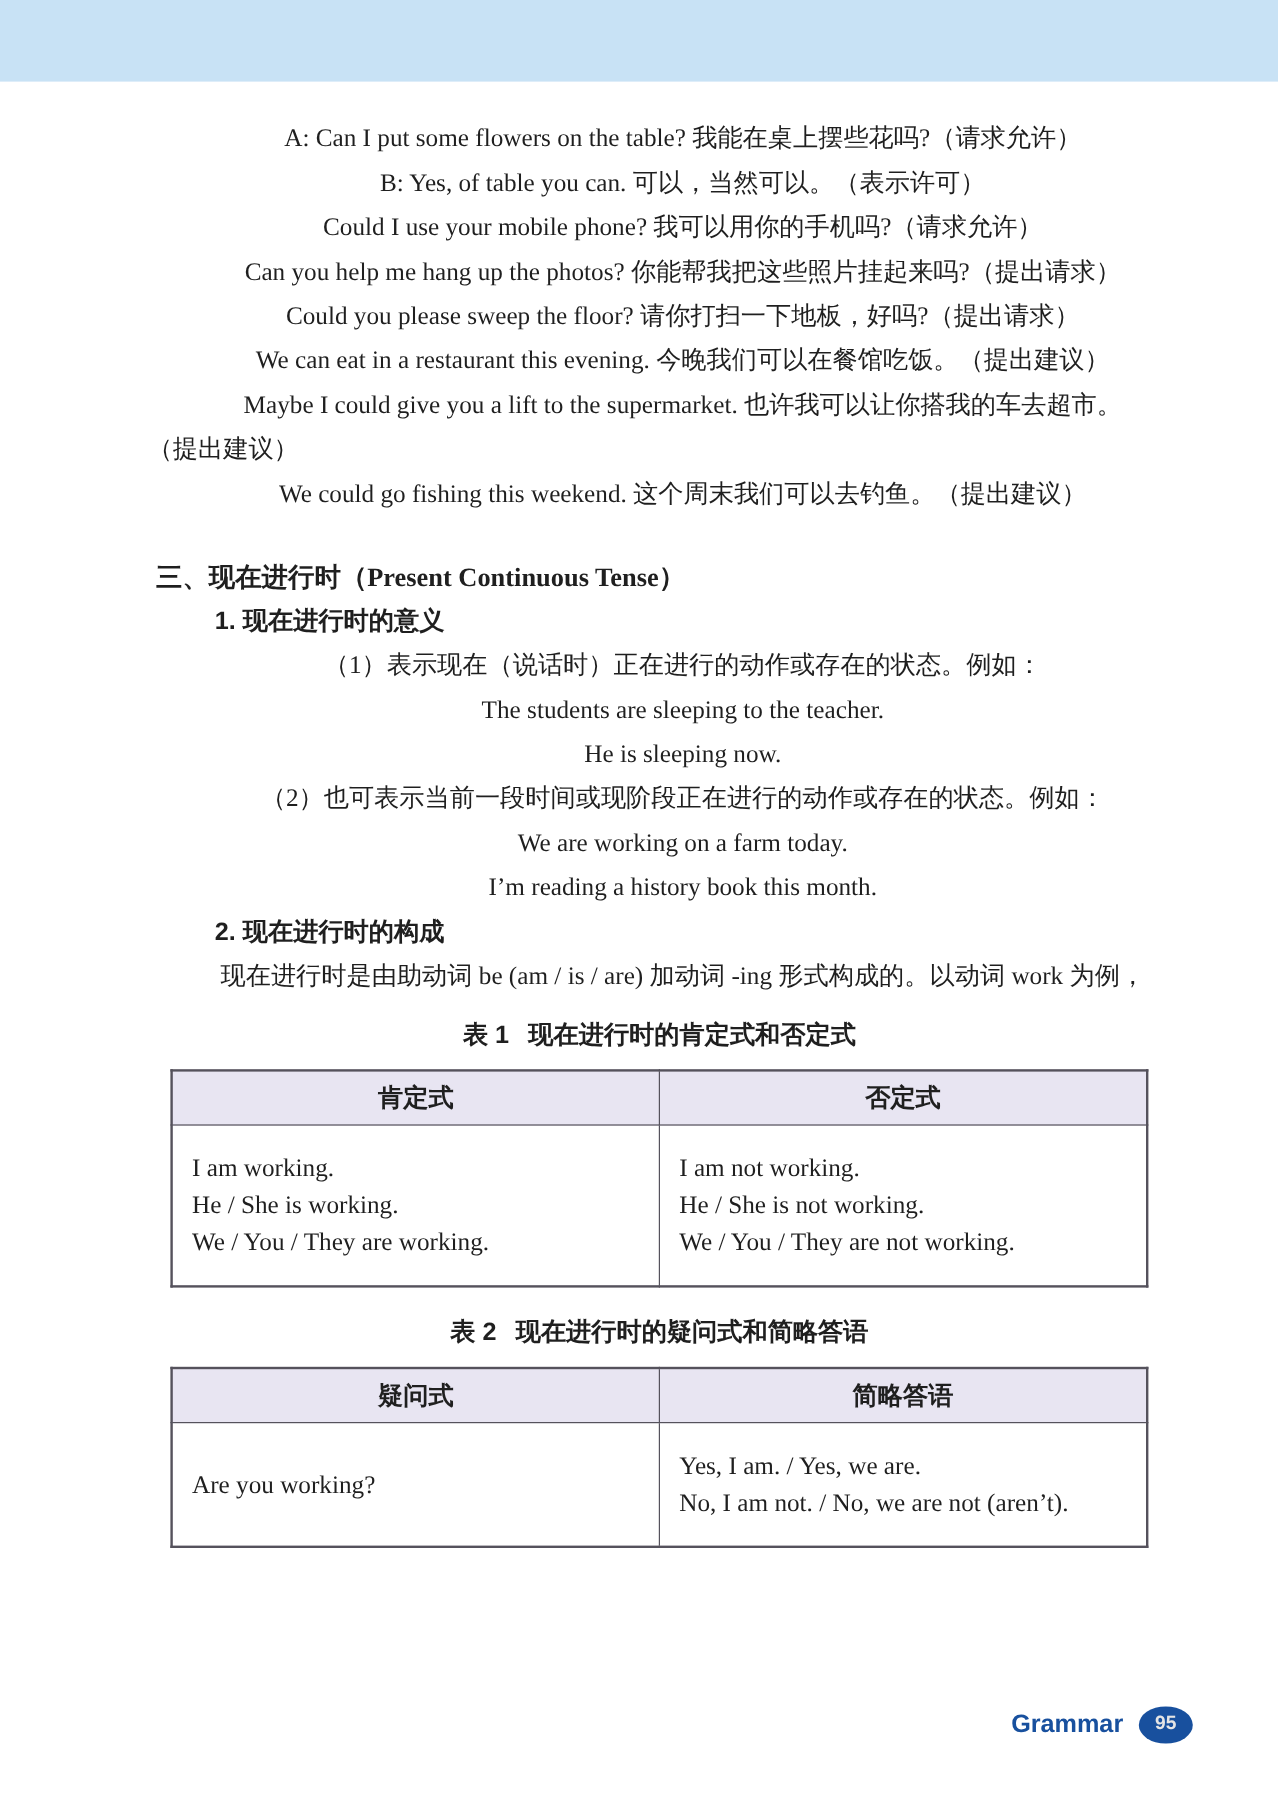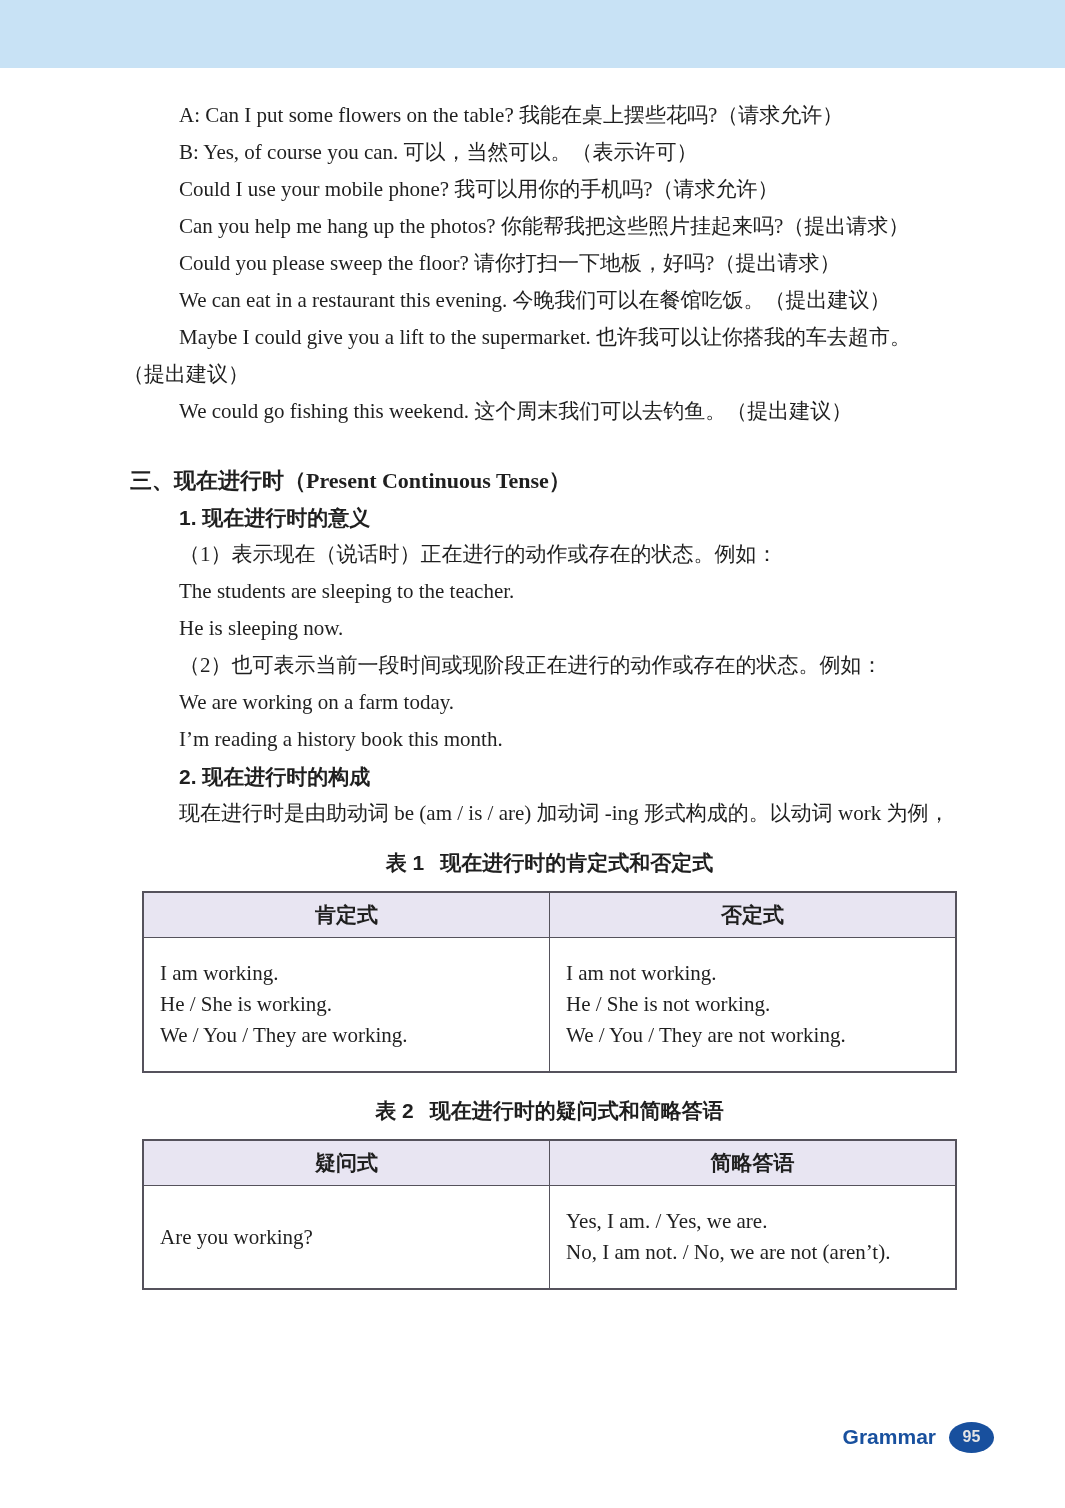--- a/index.html
+++ b/index.html
@@ -17,21 +17,21 @@
   }
   .content {
     padding:29px 0 0 130px;
     width:829px;
   }
   .line {
     height:37px; line-height:37px;
     font-size:21px;
     white-space:nowrap;
   }
-  .indent { padding-left:49px; }
+  .indent { padding-left:49px;text-align:center; }
   .hang { margin-left:-7px; }
   .section-heading {
     margin-top:32px;
     font-weight:bold;
     font-size:22px;
   }
   .zh-head { font-family:"Liberation Sans", sans-serif; }
   .en-head { font-family:"Liberation Serif", serif; }
   .sub-head {
     font-weight:bold;
@@ -99,21 +99,21 @@
 <body>
 
 <div class="top-bar"></div>
 
 <div class="content">
 
   <div class="intro-block">
 
       <div class="line indent">A: Can I put some flowers on the table? 我能在桌上摆些花吗?（请求允许）</div>
 
-      <div class="line indent">B: Yes, of course you can. 可以，当然可以。（表示许可）</div>
+      <div class="line indent">B: Yes, of table you can. 可以，当然可以。（表示许可）</div>
 
       <div class="line indent">Could I use your mobile phone? 我可以用你的手机吗?（请求允许）</div>
 
       <div class="line indent">Can you help me hang up the photos? 你能帮我把这些照片挂起来吗?（提出请求）</div>
 
       <div class="line indent">Could you please sweep the floor? 请你打扫一下地板，好吗?（提出请求）</div>
 
       <div class="line indent">We can eat in a restaurant this evening. 今晚我们可以在餐馆吃饭。（提出建议）</div>
 
       <div class="line indent">Maybe I could give you a lift to the supermarket. 也许我可以让你搭我的车去超市。</div>

